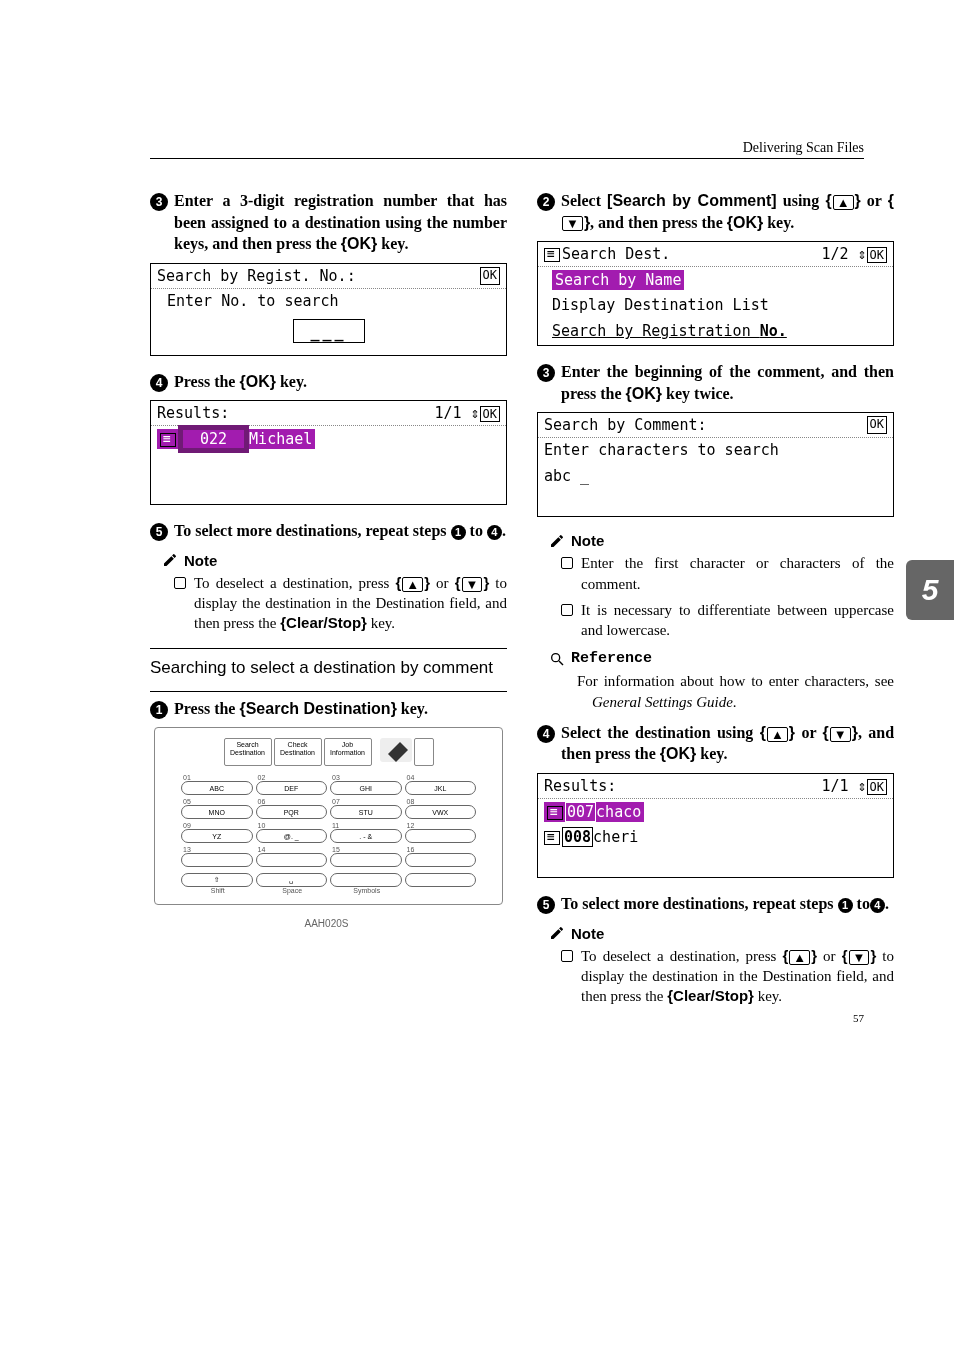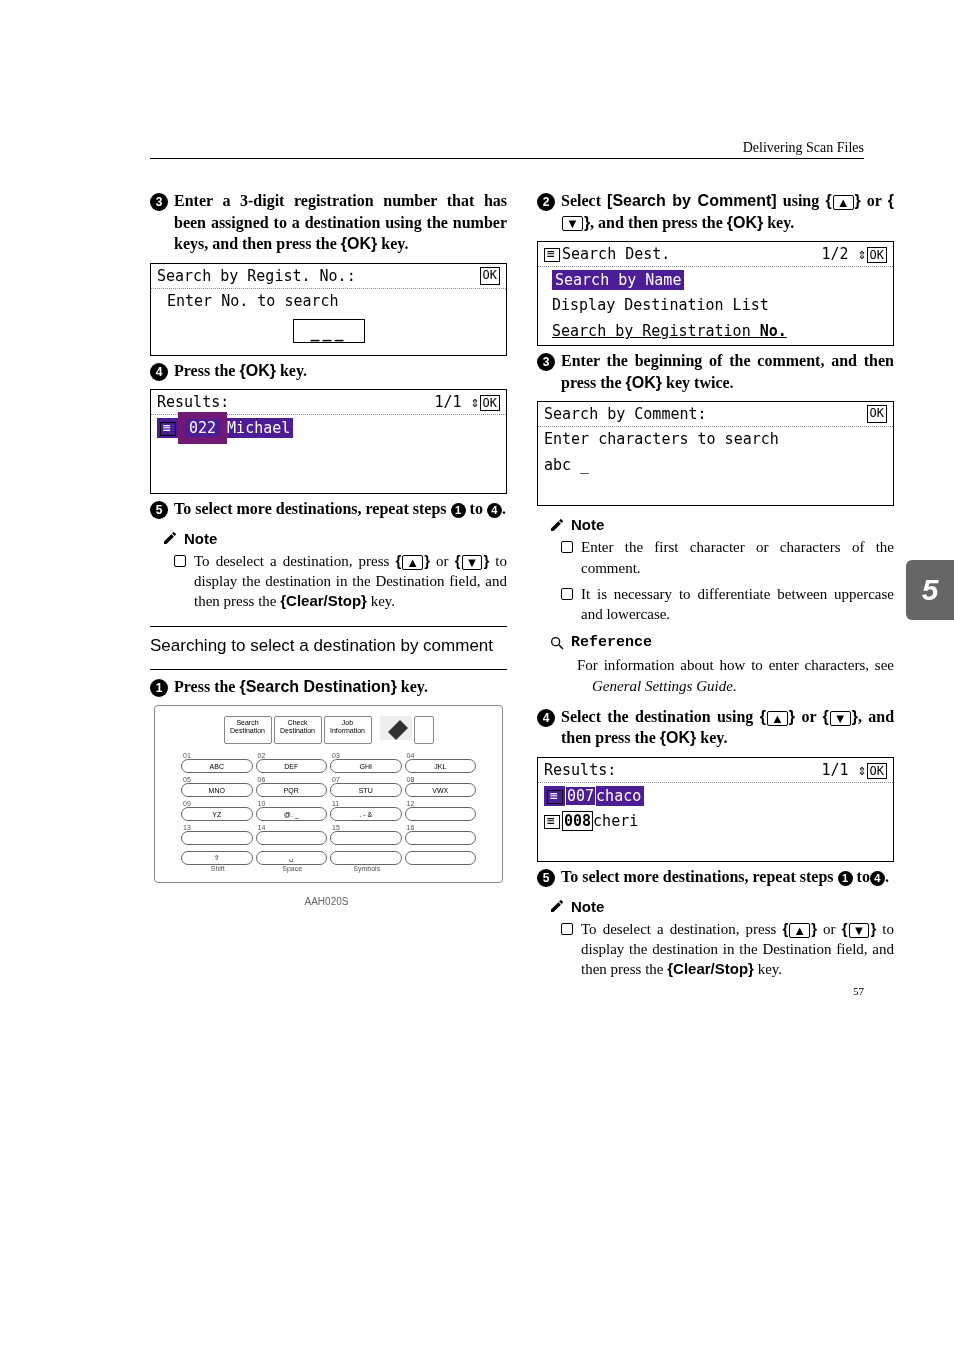--- a/index.html
+++ b/index.html
@@ -63,36 +63,36 @@
     font-size: 16px;
     text-align: justify;
     line-height: 1.35;
   }
   .bracket-key {
     font-family: Arial, Helvetica, sans-serif;
     font-weight: bold;
   }
   .lcd {
     border: 1px solid #000;
-    margin: 8px 0 4px 0;
+    margin: 8px 0 15px 0;
     font-family: "Lucida Console", Monaco, monospace;
     font-size: 15px;
   }
   .lcd .lcd-header {
     display: flex;
     justify-content: space-between;
     padding: 3px 6px;
     border-bottom: 1px dotted #888;
   }
   .lcd .lcd-row {
     padding: 3px 6px;
     min-height: 20px;
   }
   .lcd .inverted {
-    background: #4c1d95;
+    background: #a21caf;
     color: #fff;
     display: inline-block;
     padding: 1px 3px;
   }
   .lcd .input-line {
     display: flex;
     align-items: center;
     justify-content: center;
     padding: 4px 0 12px 0;
   }
@@ -319,21 +319,21 @@
       <div class="lcd">
         <div class="lcd-header">
           <span>Results:</span>
           <span>
             <span>1/1</span>
             <span> ⇕</span><span class="ok-box">OK</span>
           </span>
         </div>
         <div class="lcd-row">
           <span class="inverted">
-            <span class="icon-doc"></span><span style="border:7px solid #701a75; padding:0 4px;">022</span><span>Michael</span>
+            <span class="icon-doc"></span><span style="border:5px solid #701a75; padding:0 17px;">022</span><span>Michael</span>
           </span>
         </div>
         <div class="lcd-row"></div>
         <div class="lcd-row"></div>
       </div>
 
       <div class="step">
         <span class="step-num">5</span>
         <span class="step-text">
           <span>To select more destinations, repeat steps </span><span class="step-num" style="width:15px;height:15px;font-size:11px;margin-top:0;">1</span><span> to </span><span class="step-num" style="width:15px;height:15px;font-size:11px;margin-top:0;">4</span><span>.</span>

